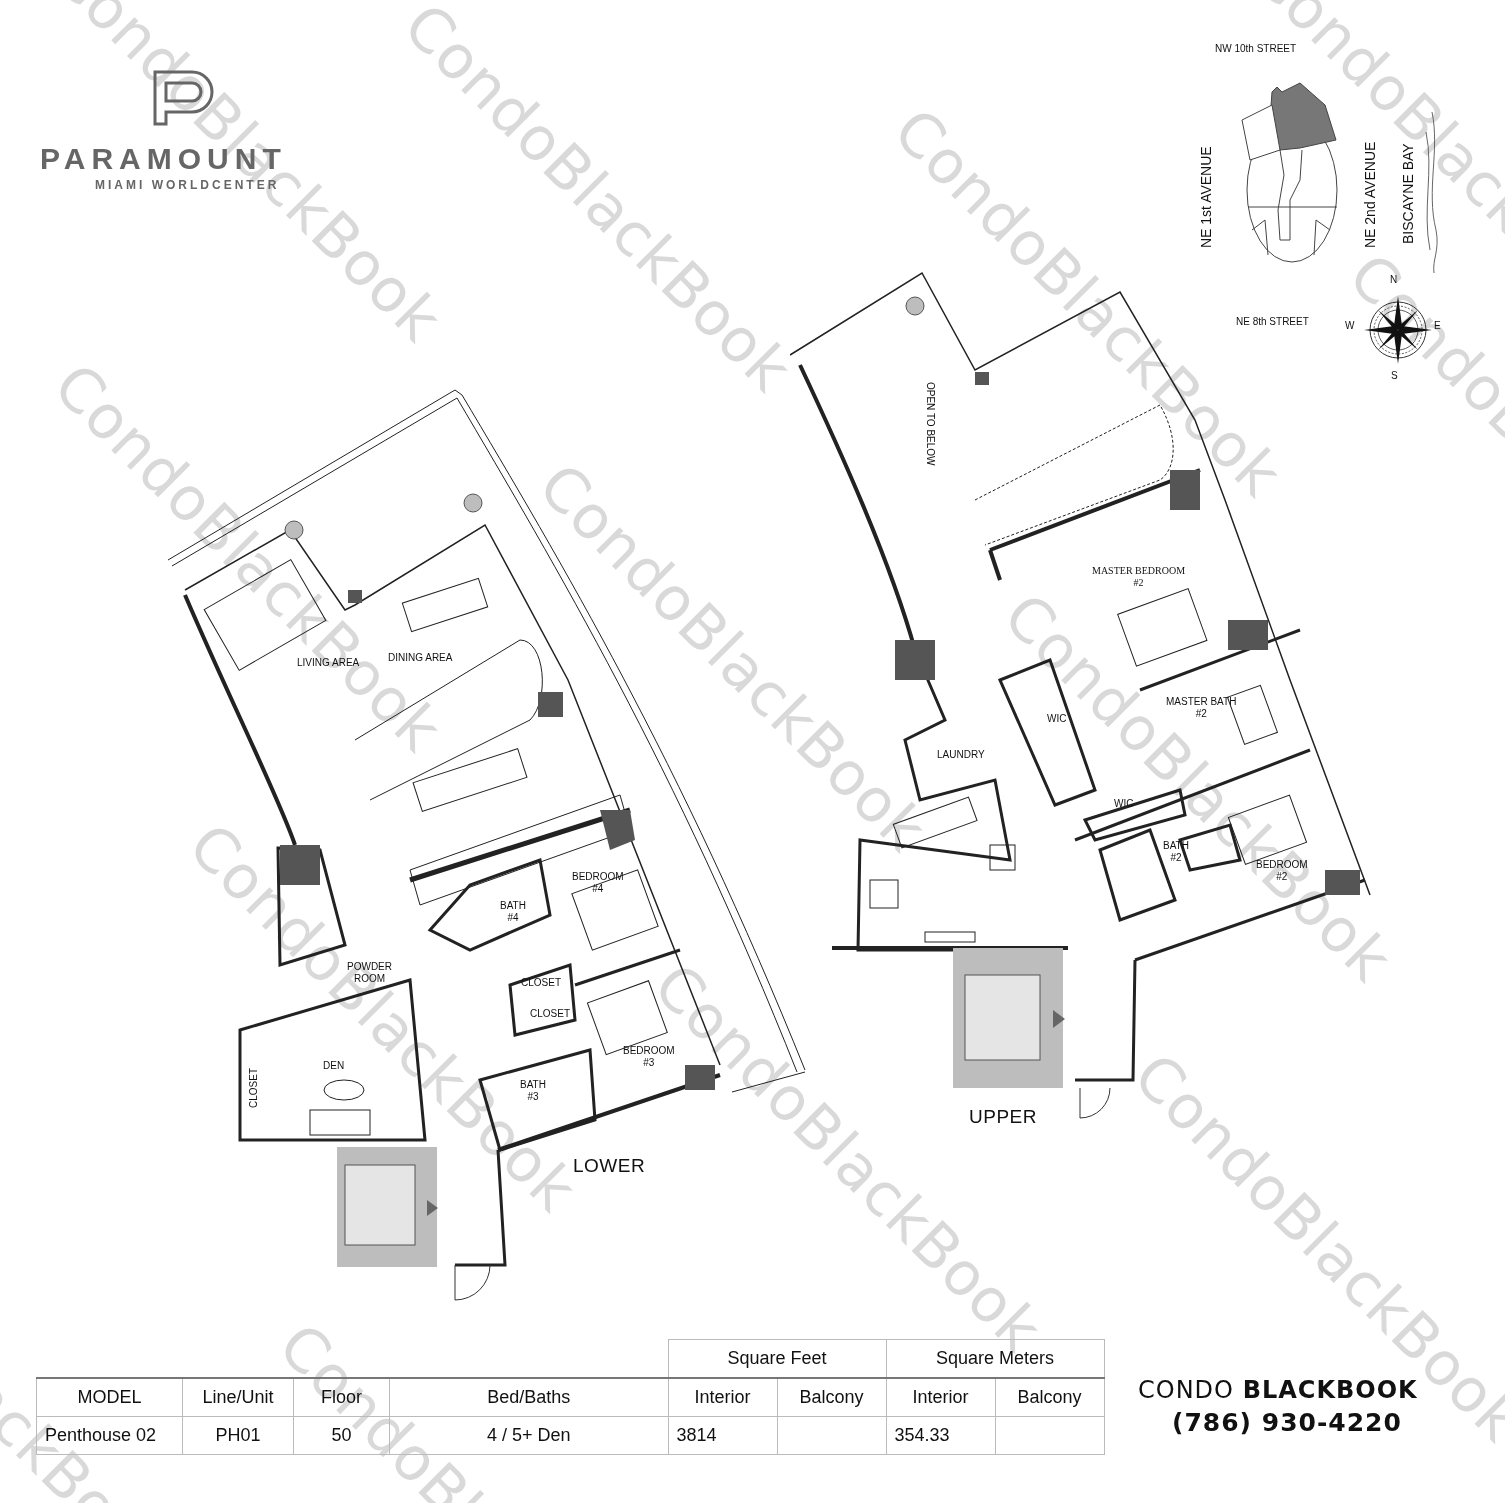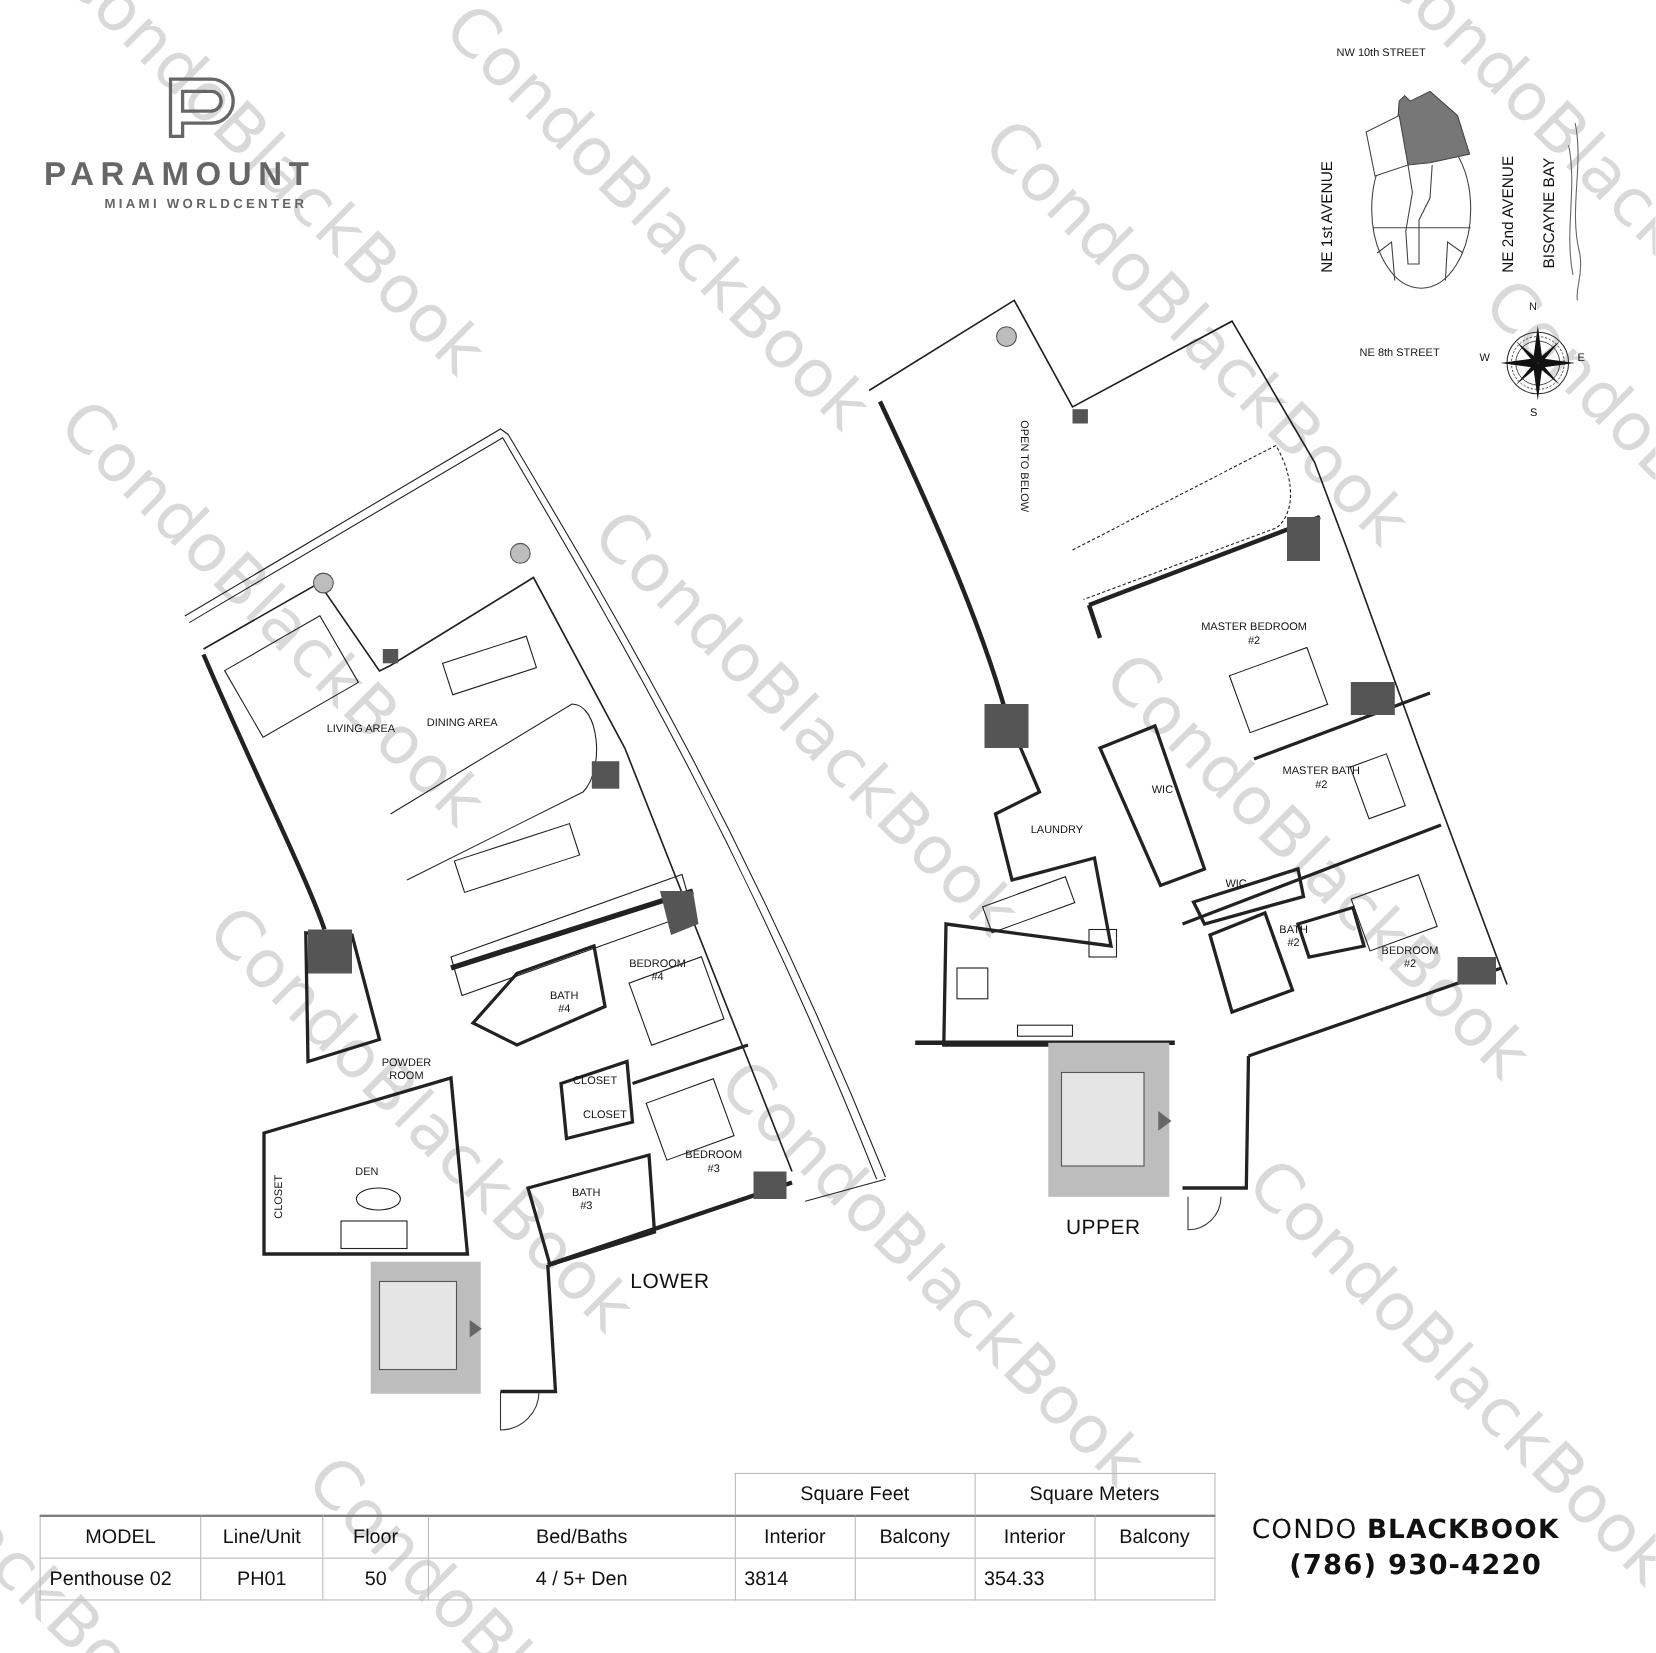--- a/index.html
+++ b/index.html
@@ -205,21 +205,21 @@
   <rect x="1228" y="620" width="40" height="30" fill="#555"></rect>
   <rect x="1325" y="870" width="35" height="25" fill="#555"></rect>
 
   <rect x="953" y="948" width="110" height="140" fill="#bdbdbd"></rect>
   <rect x="965" y="975" width="75" height="85" fill="#e5e5e5" stroke="#555"></rect>
   <polygon points="1053,1010 1065,1019 1053,1028" fill="#666"></polygon>
   <path d="M1080 1088 L1080 1118 A30 30 0 0 0 1110 1088" fill="none" stroke="#333" stroke-width="1"></path>
 </svg>
 
 <div class="room" style="left:936px; top:382px; transform-origin:0 0; transform:rotate(90deg);">OPEN TO BELOW</div>
-<div class="room" style="left:1092px; top:565px;">
+<div class="room" style="left:1092px; top:565px;font-family:Liberation Serif, serif;">
   <div>MASTER BEDROOM</div>
   <div>#2</div>
 </div>
 <div class="room" style="left:1166px; top:696px;">
   <div>MASTER BATH</div>
   <div>#2</div>
 </div>
 <div class="room" style="left:1047px; top:713px;">WIC</div>
 <div class="room" style="left:1114px; top:798px;">WIC</div>
 <div class="room" style="left:937px; top:749px;">LAUNDRY</div>

